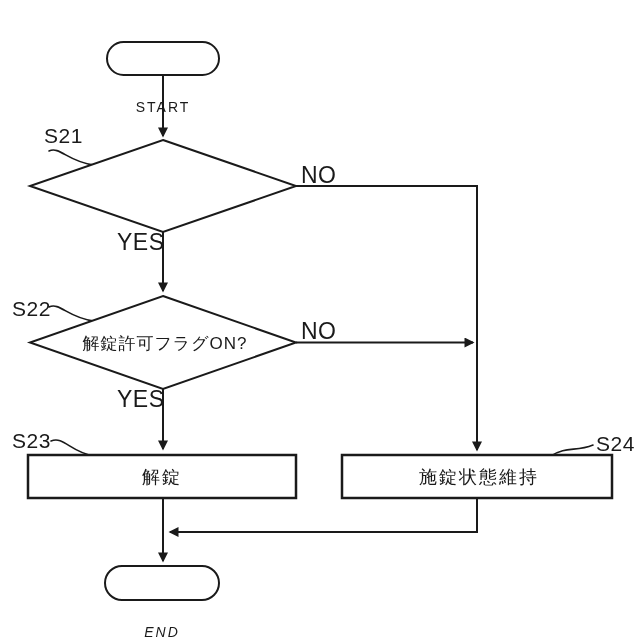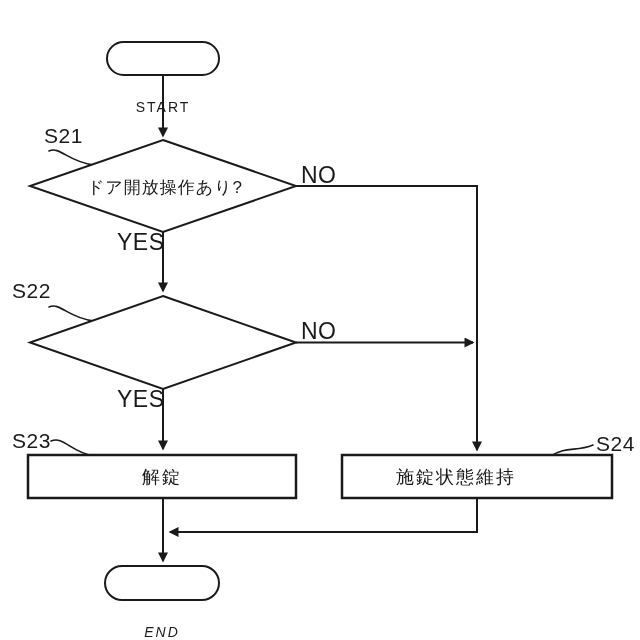--- a/index.html
+++ b/index.html
@@ -51,29 +51,29 @@
       <polygon points="163,296 296,342.5 163,389 30,342.5" stroke-width="2"></polygon>
       <rect x="28" y="455" width="268" height="43" stroke-width="2.5"></rect>
       <rect x="342" y="455" width="270" height="43" stroke-width="2.5"></rect>
       <rect x="105" y="566" width="114" height="34" rx="17" stroke-width="2"></rect>
     </g>
   </svg>
 
   <div class="txt center terminator-label" style="left:163px; top:59px;">START</div>
 
   <div class="txt step-label" style="left:12px; top:125px;margin-left:32px;">S21</div>
-  <div class="txt center jp-q" style="left:165px; top:187px;">ドア開放操作あり?</div>
   <div class="txt edge-label" style="left:301px; top:164px;">NO</div>
   <div class="txt edge-label" style="left:117px; top:231px;">YES</div>
 
-  <div class="txt step-label" style="left:12px; top:280px;">S22</div>
+  <div class="txt step-label" style="left:12px; top:298px;">S22</div>
+  <div class="txt center jp-q" style="left:165px; top:343px;">解錠許可フラグON?</div>
   <div class="txt edge-label" style="left:301px; top:320px;">NO</div>
   <div class="txt edge-label" style="left:117px; top:388px;">YES</div>
 
   <div class="txt step-label" style="left:12px; top:430px;text-align:right;">S23</div>
   <div class="txt center jp-box" style="left:162px; top:477px;text-align:right;">解錠</div>
 
   <div class="txt step-label" style="left:596px; top:433px;">S24</div>
-  <div class="txt center jp-box" style="left:456px; top:477px;text-align:center;">施錠状態維持</div>
+  <div class="txt center jp-box" style="left:479px; top:477px;text-align:center;">施錠状態維持</div>
 
   <div class="txt center terminator-label" style="left:162px; top:584px;font-style:italic;">END</div>
 
 </div>
 
 </body></html>

